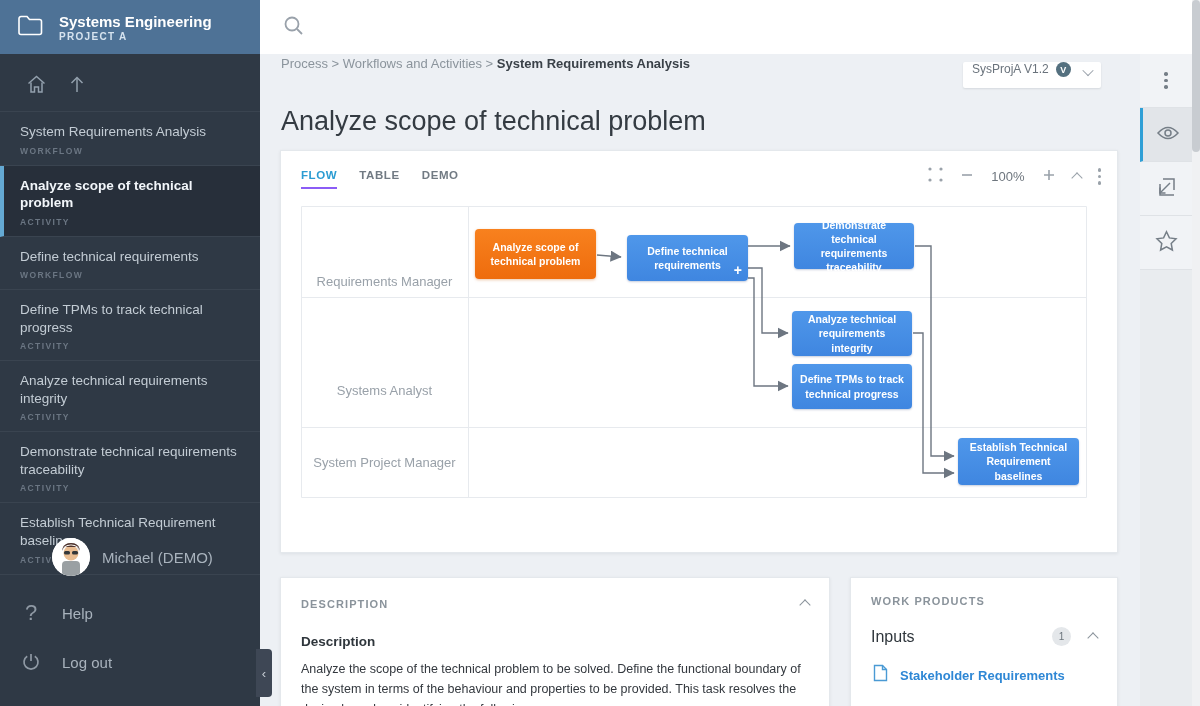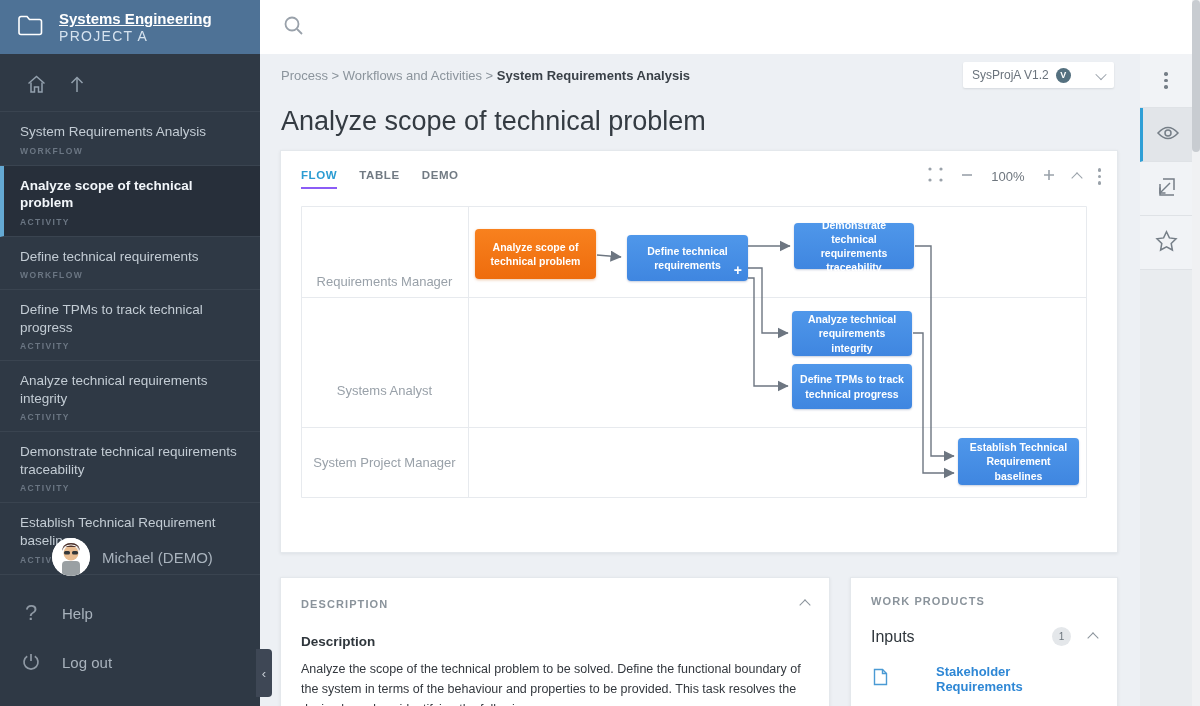--- a/index.html
+++ b/index.html
@@ -3,22 +3,22 @@
 <meta charset="utf-8">
 <style>
   * { margin:0; padding:0; box-sizing:border-box; }
   html,body { width:1200px; height:706px; overflow:hidden; background:#edf0f4;
     font-family:"Liberation Sans","DejaVu Sans",sans-serif; }
 
   
   .sidebar { position:absolute; left:0; top:0; width:260px; height:706px; background:#2f3945; z-index:5; }
   .sb-header { height:54px; background:#4e7296; display:flex; align-items:center; padding-left:17px; }
   .sb-header .ttl { margin-left:15px; }
-  .sb-title { color:#ffffff; font-size:15px; font-weight:700; line-height:1.2;text-decoration:underline; }
-  .sb-sub { color:#d6e3ef; font-size:14px; font-weight:400; letter-spacing:1.3px; margin-top:0; }
+  .sb-title { color:#ffffff; font-size:15px; font-weight:700; line-height:1.2; }
+  .sb-sub { color:#d6e3ef; font-size:10px; font-weight:700; letter-spacing:1.3px; margin-top:0; }
   .sb-tools { padding:20px 0 12px 26px; display:flex; gap:20px; color:#93a0ad; }
   .sb-tools svg { cursor:pointer; }
   .sb-nav { border-top:1px solid #3a4450; }
   .sb-item { padding:11px 20px 9px 20px; border-bottom:1px solid #3a4450; cursor:pointer; }
   .sb-item .lbl { color:#c3ccd4; font-size:13.5px; line-height:1.3; }
   .sb-item .typ { color:#6b7683; font-size:8.5px; font-weight:700; letter-spacing:1.4px; margin-top:5px; }
   .sb-item.selected { background:#272f3a; border-left:4px solid #64a9d3; padding-left:16px; }
   .sb-item.selected .lbl { color:#f2f6fa; font-weight:700; }
   .sb-footer-row { position:absolute; left:0; width:260px; display:flex; align-items:center; color:#a9b3bd; font-size:15px; cursor:pointer; }
   .sb-user { top:538px;padding-left:40px; }
@@ -31,24 +31,24 @@
     font-size:13px; cursor:pointer; z-index:9; }
 
   
   .topbar { position:absolute; left:260px; top:0; width:932px; height:54px; background:#ffffff; display:flex; align-items:center; }
   .topbar .mag { margin-left:23px; color:#99a1aa; flex:none; }
   .search-input { border:none; outline:none; margin-left:12px; font-size:15px; width:700px;
     font-family:"Liberation Sans","DejaVu Sans",sans-serif; color:#4a5158; background:transparent; }
   .search-input::placeholder { color:#b8bfc7; }
 
   
-  .crumb { position:absolute; left:281px; top:68px; font-size:13px; color:#8b949c; }
+  .crumb { position:absolute; left:281px; top:56px; font-size:13px; color:#8b949c; }
   .crumb b { color:#3a4148; font-weight:700; }
-  .version-pill { position:absolute; left:963px; top:62px; width:151px; height:26px; background:#ffffff;
-    border-radius:2px; box-shadow:0 1px 2px rgba(40,50,60,.12); display:flex; align-items:center;
+  .version-pill { position:absolute; left:963px; top:62px; width:138px; height:26px; background:#ffffff;
+    border-radius:2px; box-shadow:0 1px 2px rgba(40,50,60,.12); display:flex; 
     padding:0 9px; cursor:pointer; }
   .version-pill .vtxt { font-size:12px; color:#6a737c; }
   .vbadge { width:15px; height:15px; border-radius:50%; background:#54707f; color:#ffffff; font-size:9px;
     font-weight:700; display:flex; align-items:center; justify-content:center; margin-left:7px; }
   .version-pill .chev { margin-left:auto; color:#9aa2ab; }
   .page-title { position:absolute; left:281px; top:106px; font-size:27px; font-weight:500; color:#343b42; }
 
   
   .card { background:#ffffff; border:1px solid #e4e8ec; box-shadow:0 1px 3px rgba(40,50,60,.08); }
   .flow-card { position:absolute; left:280px; top:150px; width:838px; height:403px; }
@@ -75,21 +75,21 @@
   .panel-head .cap { font-size:11px; font-weight:700; letter-spacing:1.1px; color:#8a939b; }
   .panel-head .chev { margin-left:auto; color:#8a939b; cursor:pointer; }
   .desc-heading { font-size:13.5px; font-weight:700; color:#2f363c; margin:21px 20px 0 20px; }
   .desc-body { font-size:12.5px; color:#33383e; line-height:20px; margin:10px 20px 0 20px; }
   .inputs-row { display:flex; align-items:flex-end; margin:20px 20px 0 20px; }
   .inputs-row .grp { font-size:16px; color:#2f363c; }
   .count-badge { margin-left:auto; width:19px; height:19px; border-radius:50%; background:#e4e7ea;
     color:#6a737b; font-size:10px; display:flex; align-items:center; justify-content:center; }
   .inputs-row .chev { margin-left:18px; color:#8a939b; cursor:pointer; }
   .wp-item { display:flex; align-items:center; gap:12px; margin:18px 20px 0 22px; cursor:pointer; }
-  .wp-item .lnk { font-size:13px; font-weight:700; color:#2e87d5;margin-left:36px; }
+  .wp-item .lnk { font-size:13px; font-weight:700; color:#2e87d5; }
 
   
   .rail { position:absolute; left:1140px; top:54px; width:52px; height:652px; background:#e9ecef; }
   .rail-sec { height:54px; display:flex; align-items:center; justify-content:center; color:#757e87;
     background:#f1f3f6; border-bottom:1px solid #dfe2e6; cursor:pointer; }
   .rail-sec.active { background:#e2e5e9; border-left:3px solid #2f9fd6; }
   .scrollbar { position:absolute; left:1192px; top:0; width:8px; height:706px; background:#f0f1f3; }
   .scroll-thumb { position:absolute; left:0; top:0; width:8px; height:152px; background:#c8ccd1; border-radius:4px; }
 
   .chev-down { display:inline-block; width:8px; height:8px; border-right:1.5px solid currentColor;

